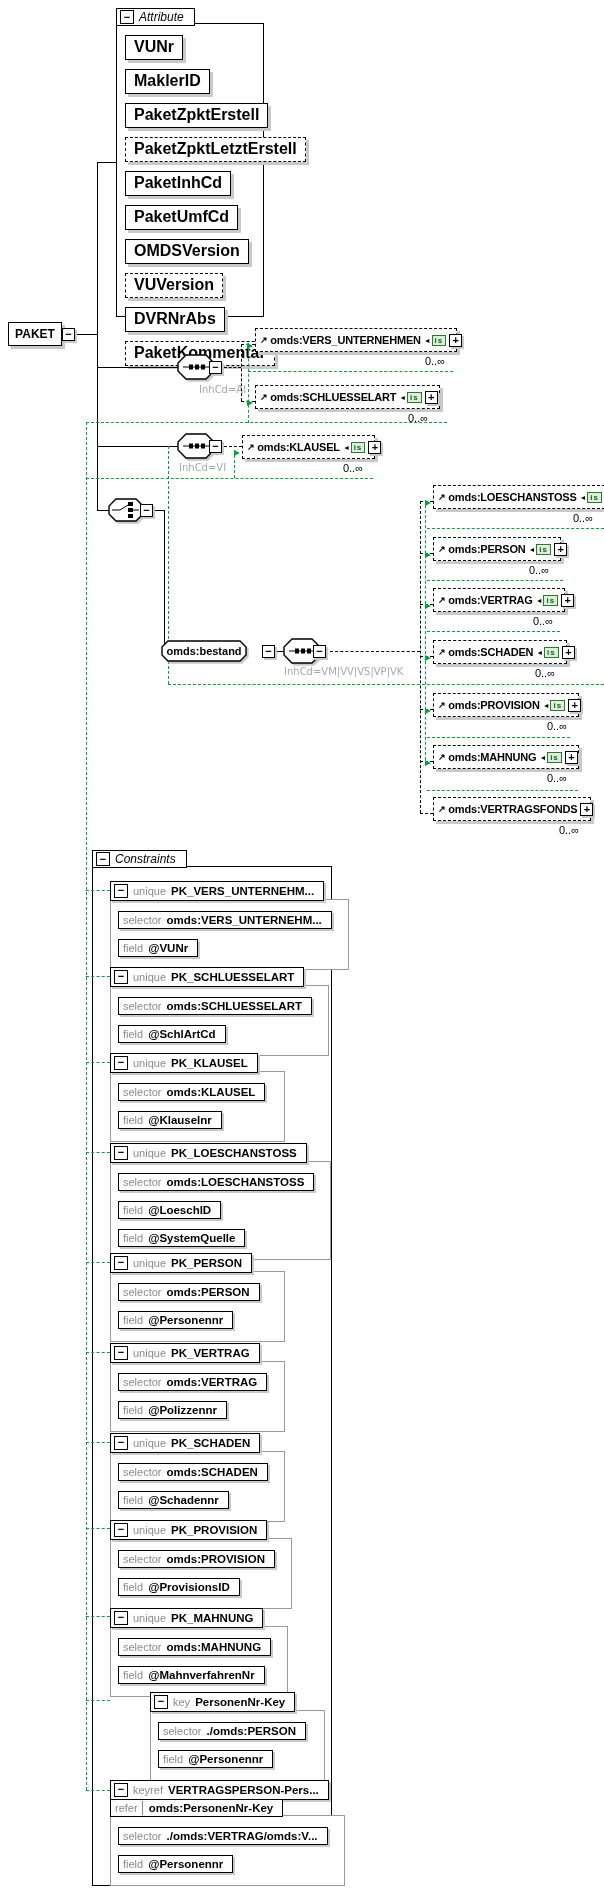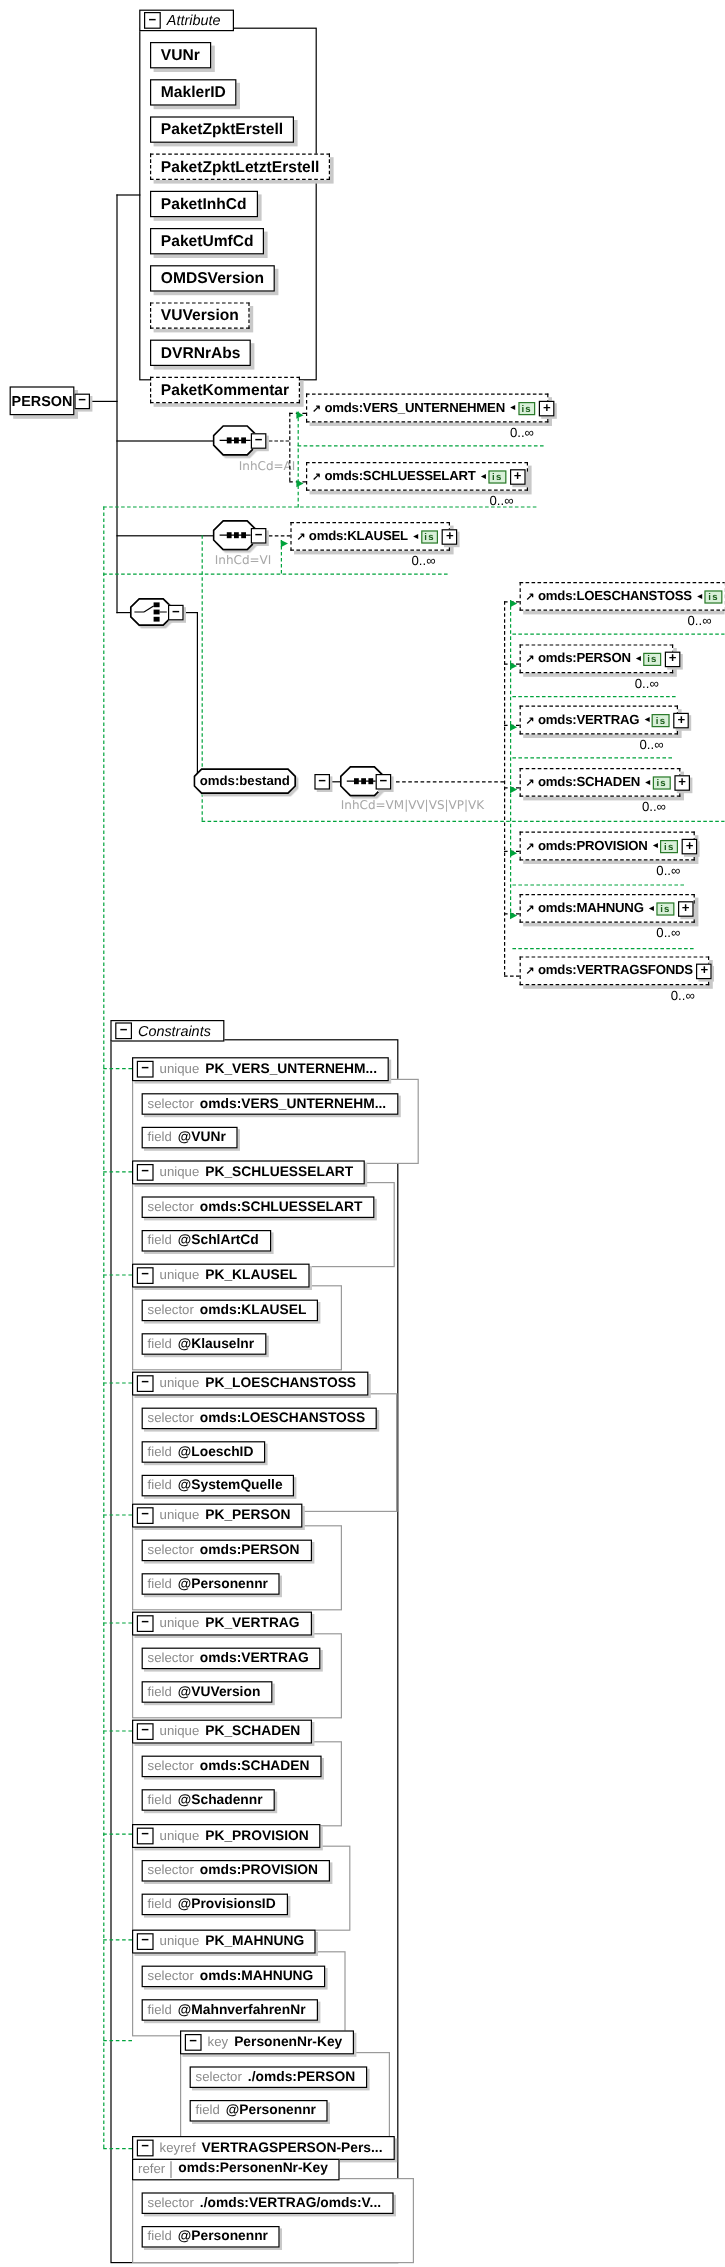--- a/index.html
+++ b/index.html
@@ -1,19 +1,19 @@
 <!DOCTYPE html>
 <html><head>
 <meta charset="utf-8">
 <style>
   html,body{margin:0;padding:0;background:#fff;}
   #stage{position:relative;width:604px;height:1889px;background:#fff;overflow:hidden;
          font-family:"Liberation Sans",sans-serif;color:#000;}
   .attr-box{display:inline-block;background:#fff;border:1px solid #000;
-            font-weight:bold;font-size:13px;padding:2px 8px 3px 8px;white-space:nowrap;
+            font-weight:bold;font-size:16px;padding:2px 8px 3px 8px;white-space:nowrap;
             box-shadow:3px 3px 0 #c9c9c9;width:fit-content;}
   .attr-box.dashed{border-style:dashed;}
 
   
   .section-frame{position:absolute;border:1px solid #000;background:#fff;}
   .section-tab{position:absolute;display:flex;align-items:center;gap:5px;background:#fff;
                border:1px solid #000;padding:1px 10px 1px 3px;font-size:12px;font-style:italic;z-index:3;}
   .mboxi{width:12px;height:12px;border:1.5px solid #000;background:#fff;display:inline-flex;
          align-items:center;justify-content:center;font-style:normal;font-weight:bold;
          font-size:11px;line-height:10px;flex:0 0 auto;}
@@ -69,21 +69,21 @@
   .garrow{position:absolute;width:0;height:0;border-left:6px solid var(--green);
           border-top:3.5px solid transparent;border-bottom:3.5px solid transparent;}
 
   
   .constraint{position:absolute;left:110px;}
   .ctab{position:relative;z-index:2;display:inline-flex;align-items:center;gap:5px;border:1px solid #000;
         background:#fff;padding:2px 9px 2px 3px;font-size:11px;box-shadow:2px 2px 0 #c9c9c9;
         width:fit-content;white-space:nowrap;}
   .ckw{color:#8a8a8a;font-size:11px;}
   .cname{font-weight:bold;font-size:11.5px;color:#000;}
-  .crefer{position:relative;z-index:2;display:flex;gap:6px;border:1px solid #000;
+  .crefer{position:relative;z-index:2;display:flex;align-items:center;gap:6px;border:1px solid #000;
           background:#fff;padding:1px 9px 1px 0;margin-top:-1px;width:fit-content;white-space:nowrap;
           font-size:11px;}
   .crefer .ckw{border-right:1px solid #888;padding:1px 4px;}
   .cbody{position:relative;z-index:1;border:1px solid #9a9a9a;background:#fff;margin-top:-2px;
          padding:11px 16px 12px 7px;display:flex;flex-direction:column;align-items:flex-start;
          gap:10px;width:fit-content;min-width:150px;}
   .crow{display:inline-flex;align-items:center;gap:5px;border:1px solid #000;background:#fff;
         padding:2px 9px 2px 4px;font-size:11px;box-shadow:2px 2px 0 #c9c9c9;white-space:nowrap;}
 </style>
 </head>
@@ -103,21 +103,21 @@
       <div class="attr-box dashed">PaketZpktLetztErstell</div>
       <div class="attr-box">PaketInhCd</div>
       <div class="attr-box">PaketUmfCd</div>
       <div class="attr-box">OMDSVersion</div>
       <div class="attr-box dashed">VUVersion</div>
       <div class="attr-box">DVRNrAbs</div>
       <div class="attr-box dashed">PaketKommentar</div>
     </div>
 
   <div class="root-el">
-    <span>PERSON</span>
+    <span>PAKET</span>
   </div>
   <div class="mbox minus" style="left:62px;top:328px;"></div>
 
   <div class="gicon" style="left:177px;top:354px;">
     <svg width="38" height="26" viewBox="0 0 38 26">
         <polygon points="9,1 29,1 37,9 37,17 29,25 9,25 1,17 1,9" fill="#fff" stroke="#000" stroke-width="1.4"></polygon>
         <line x1="6" y1="13" x2="32" y2="13" stroke="#000" stroke-width="1"></line>
         <rect x="12" y="10.5" width="4" height="5" fill="#000"></rect>
         <rect x="18" y="10.5" width="4" height="5" fill="#000"></rect>
         <rect x="24" y="10.5" width="4" height="5" fill="#000"></rect>
@@ -353,21 +353,21 @@
           <div class="mboxi" style="font-style: normal;"></div>
           <div class="ckw">unique</div>
           <div class="cname">PK_VERTRAG</div>
         </div><div class="cbody">
           <div class="crow">
             <div class="ckw">selector</div>
             <div class="cval cname">omds:VERTRAG</div>
           </div>
           <div class="crow">
             <div class="ckw">field</div>
-            <div class="cval cname">@VUVersion</div>
+            <div class="cval cname">@Polizzennr</div>
           </div>
         </div></div>
       <div class="constraint" style="top: 1432px;"><div class="ctab">
           <div class="mboxi" style="font-style: normal;"></div>
           <div class="ckw">unique</div>
           <div class="cname">PK_SCHADEN</div>
         </div><div class="cbody">
           <div class="crow">
             <div class="ckw">selector</div>
             <div class="cval cname">omds:SCHADEN</div>

